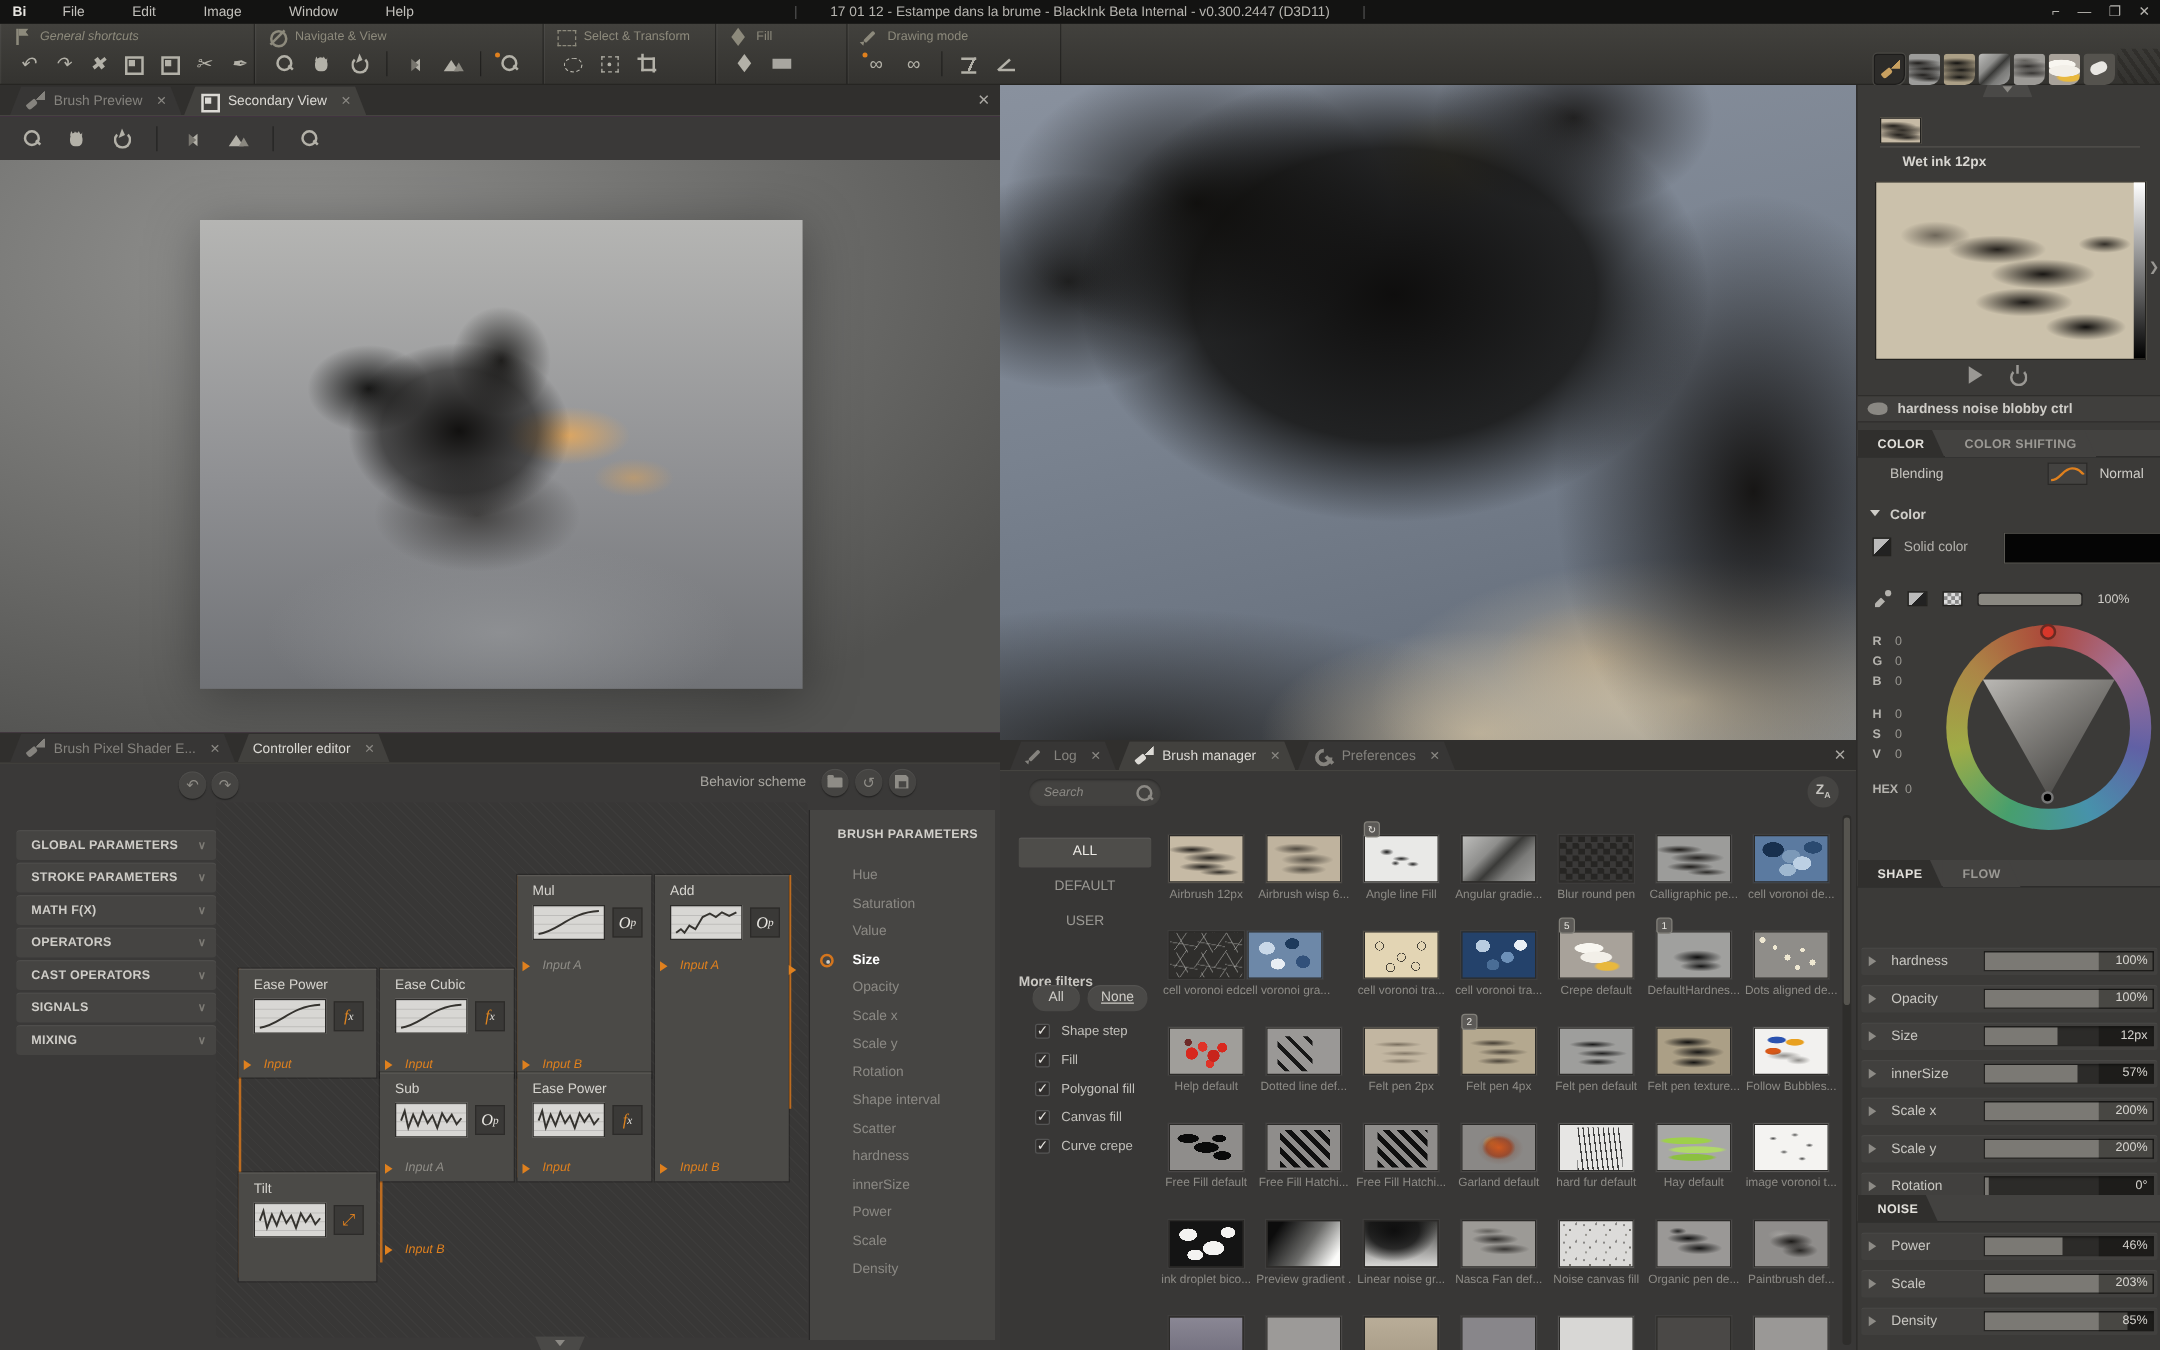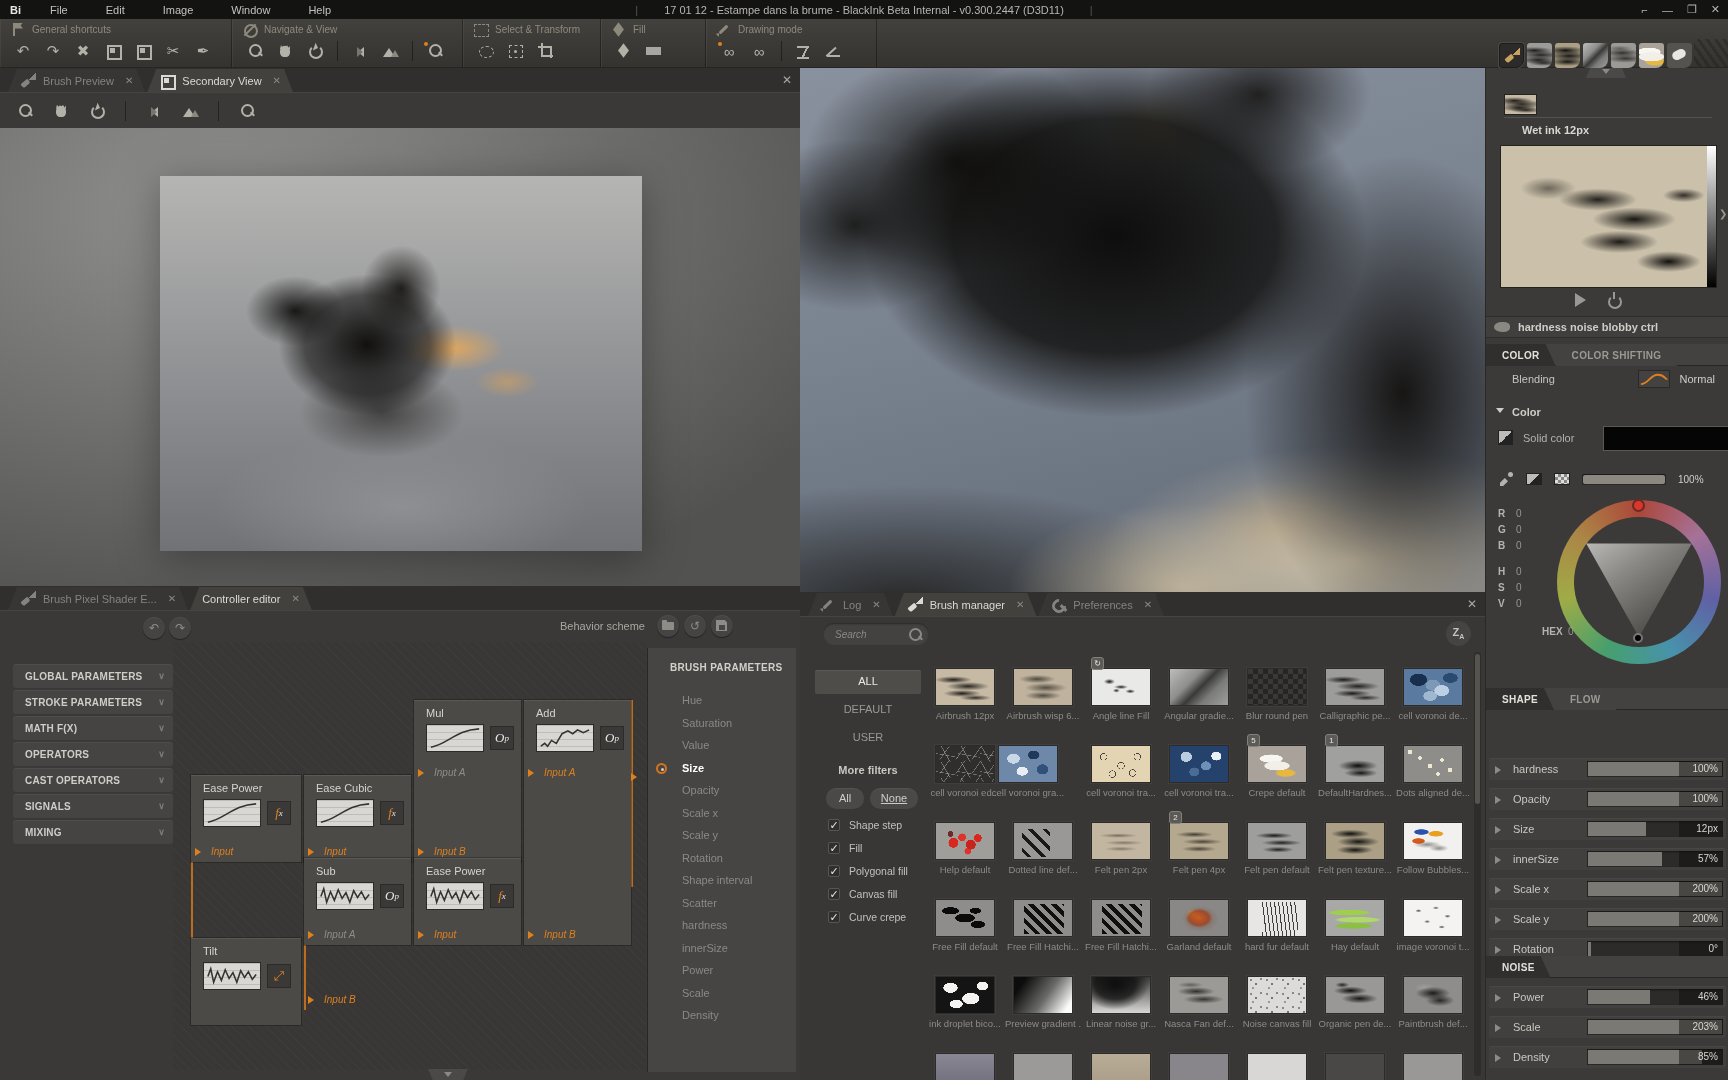--- a/index.html
+++ b/index.html
@@ -161,21 +161,21 @@
   linear-gradient(168deg, #89919e 0%, #79828f 45%, #5f6875 100%); }
 
 
 .panel-cb { position:absolute; left:800px; top:592px; width:685px; height:488px; background:#383736; overflow:hidden; }
 .bm-search { position:absolute; left:23px; top:31px; width:106px; height:22px; border-radius:11px; background:#434240; box-shadow:inset 0 1px 2px rgba(0,0,0,.4); display:flex; align-items:center; padding:0 8px 0 12px; }
 .bm-search .ph { flex:1; font-size:10px; font-style:italic; color:#8b8984; }
 .bm-sort { position:absolute; right:14px; top:29px; width:25px; height:25px; border-radius:50%; background:#454442; color:#c5c3be; font-size:11px; font-weight:bold; text-align:center; line-height:23px; }
 .bm-sort sub { font-size:7px; }
 .fgroup { position:absolute; left:15px; width:106px; text-align:center; font-size:11px; color:#9b9994; line-height:23px; }
 .fgroup.sel { background:#4e4d4a; color:#eceae5; border-radius:2px; box-shadow:inset 0 1px 0 rgba(255,255,255,.07); }
-.fml { position:absolute; left:15px; width:106px; text-align:center; font-size:11px; font-weight:bold; color:#c9c7c2; }
+.fml { position:absolute; left:15px; width:106px; font-size:11px; font-weight:bold; color:#c9c7c2;margin-top:16px; }
 .fpill { position:absolute; height:21px; border-radius:11px; background:#4a4947; color:#cfcdc8; font-size:11px; text-align:center; line-height:21px; box-shadow:inset 0 1px 0 rgba(255,255,255,.06); }
 .fcheck { position:absolute; left:28px; display:flex; align-items:center; gap:9px; font-size:10.5px; color:#c2c0bb; }
 .fcheck .box { width:12px; height:12px; background:#312f2e; border:1px solid #555; border-radius:2px; color:#e8e6e1; font-size:11px; line-height:10px; text-align:center; }
 .tile { position:absolute; width:60px; }
 .tile .thumb { width:60px; height:38px; border:1px solid #2c2b29; box-shadow:0 0 0 1px rgba(255,255,255,.04); position:relative; }
 .tile .tname { margin-top:4px; width:76px; margin-left:-8px; text-align:center; font-size:9.5px; color:#8d8b86; white-space:nowrap; overflow:hidden; }
 .tbadge { position:absolute; left:0px; top:-11px; min-width:13px; height:13px; padding:0 2px; background:#5c5a57; border:1px solid #82807a; border-radius:3px; color:#e8e6e1; font-size:8px; line-height:11px; text-align:center; z-index:2; }
 .bm-scroll { position:absolute; right:4px; top:60px; bottom:4px; width:7px; background:#2e2d2b; border-radius:3px; }
 .bm-scroll .sthumb { position:absolute; left:1px; top:2px; width:5px; height:150px; background:#56544f; border-radius:3px; }
 
@@ -379,21 +379,21 @@
     <span class="win-controls" id="win-controls">
         <span>⌐</span>
         <span>—</span>
         <span>❐</span>
         <span>✕</span>
       </span>
   </div>
 
   <div class="toolbar">
     <span id="tb-sections" style="display:flex; height:100%;">
-        <div class="tb-sec" style="width: 232px;">
+        <div class="tb-sec" style="width: 204px; font-style: italic;">
           <div class="tb-head">
             <span class="ic ic-flag"></span>
             <span>General shortcuts</span>
           </div>
           <div class="tb-icons">
             <span class="tbi">↶</span>
             <span class="tbi">↷</span>
             <span class="tbi">✖</span>
             <span class="tbi">
               <span class="ic ic-frame"></span>
@@ -1047,21 +1047,21 @@
       <span style="font-size:10px; color:#d0cec9;">100%</span>
     </div>
     <div id="chan-rows">
         <div class="chanrow" style="top: 440px;"><b>R</b><span>0</span></div>
         <div class="chanrow" style="top: 456px;"><b>G</b><span>0</span></div>
         <div class="chanrow" style="top: 472px;"><b>B</b><span>0</span></div>
         <div class="chanrow" style="top: 498px;"><b>H</b><span>0</span></div>
         <div class="chanrow" style="top: 514px;"><b>S</b><span>0</span></div>
         <div class="chanrow" style="top: 530px;"><b>V</b><span>0</span></div>
       </div>
-    <div class="chanrow" style="top:558px;margin-left:44px;"><b style="width:26px;">HEX</b><span>0</span></div>
+    <div class="chanrow" style="top:558px;"><b style="width:26px;">HEX</b><span>0</span></div>
     <div class="wheel">
       <div class="ring"></div>
       <div class="hole"></div>
       <div class="tri"></div>
       <div class="mark-red"></div>
       <div class="mark-black"></div>
     </div>
     <div class="rtabs" style="top:620px;" id="shape-tabs">
         <div class="rtab active">SHAPE</div>
         <div class="rtab">FLOW</div>

